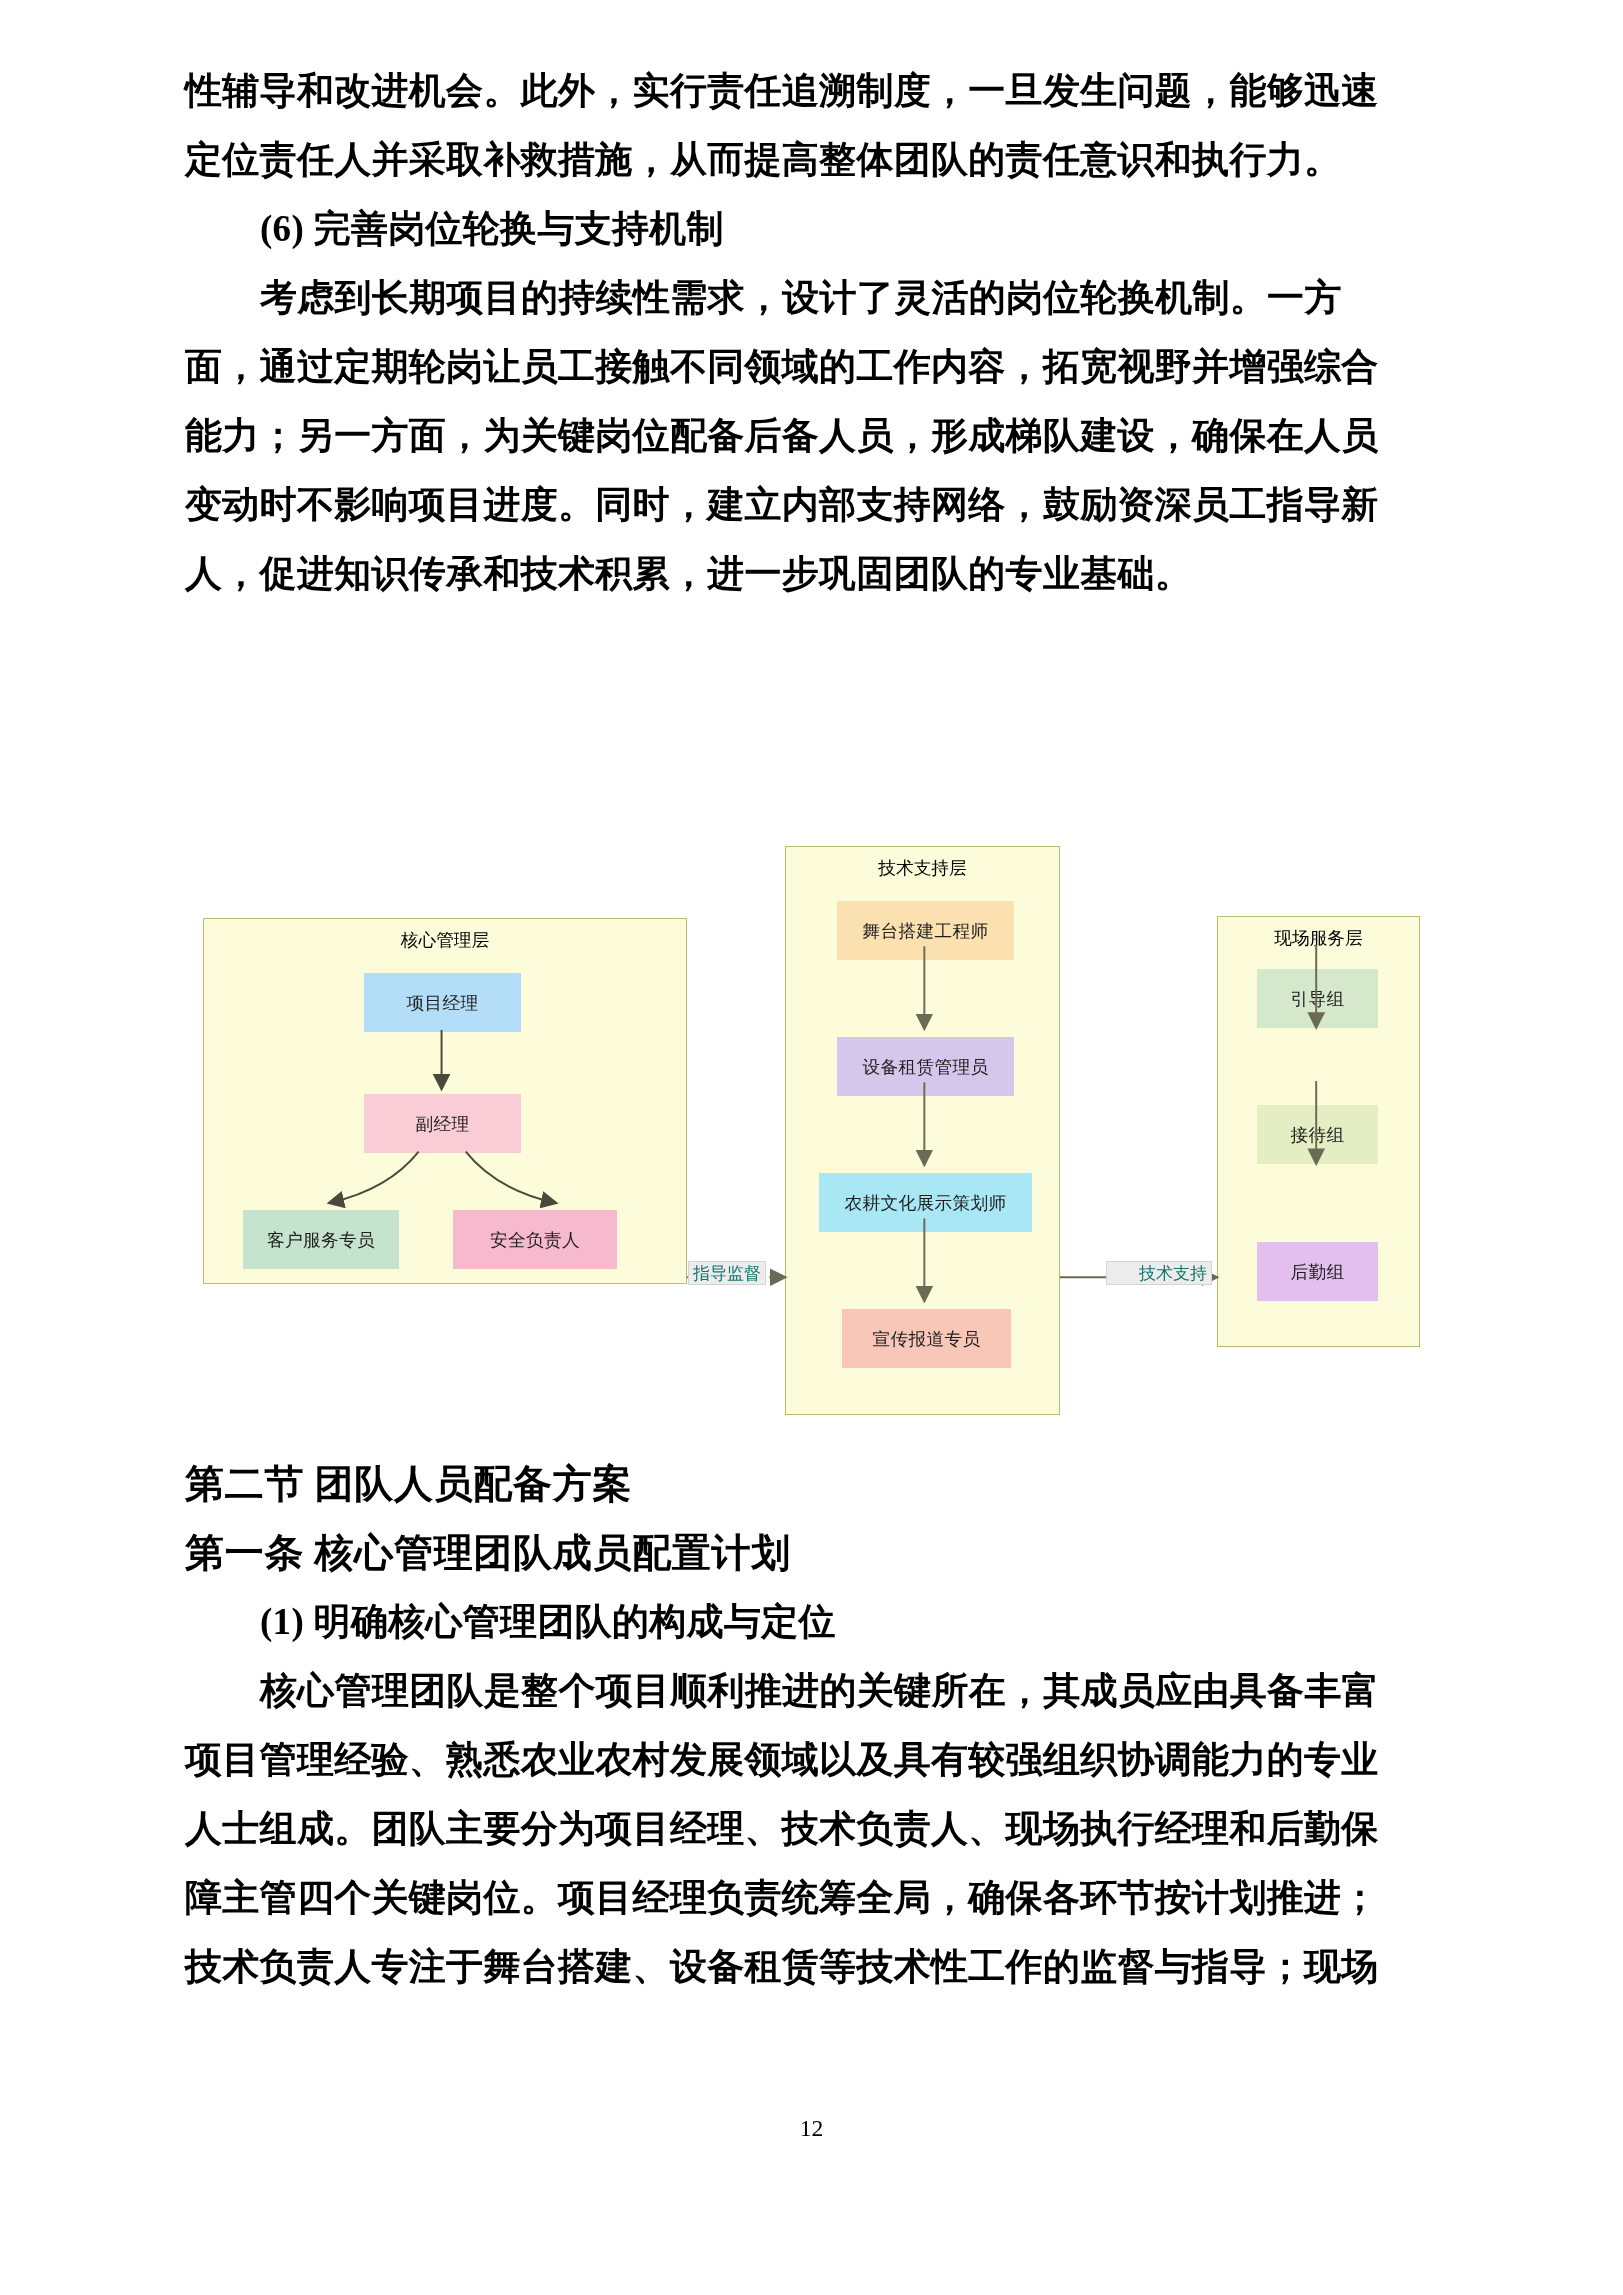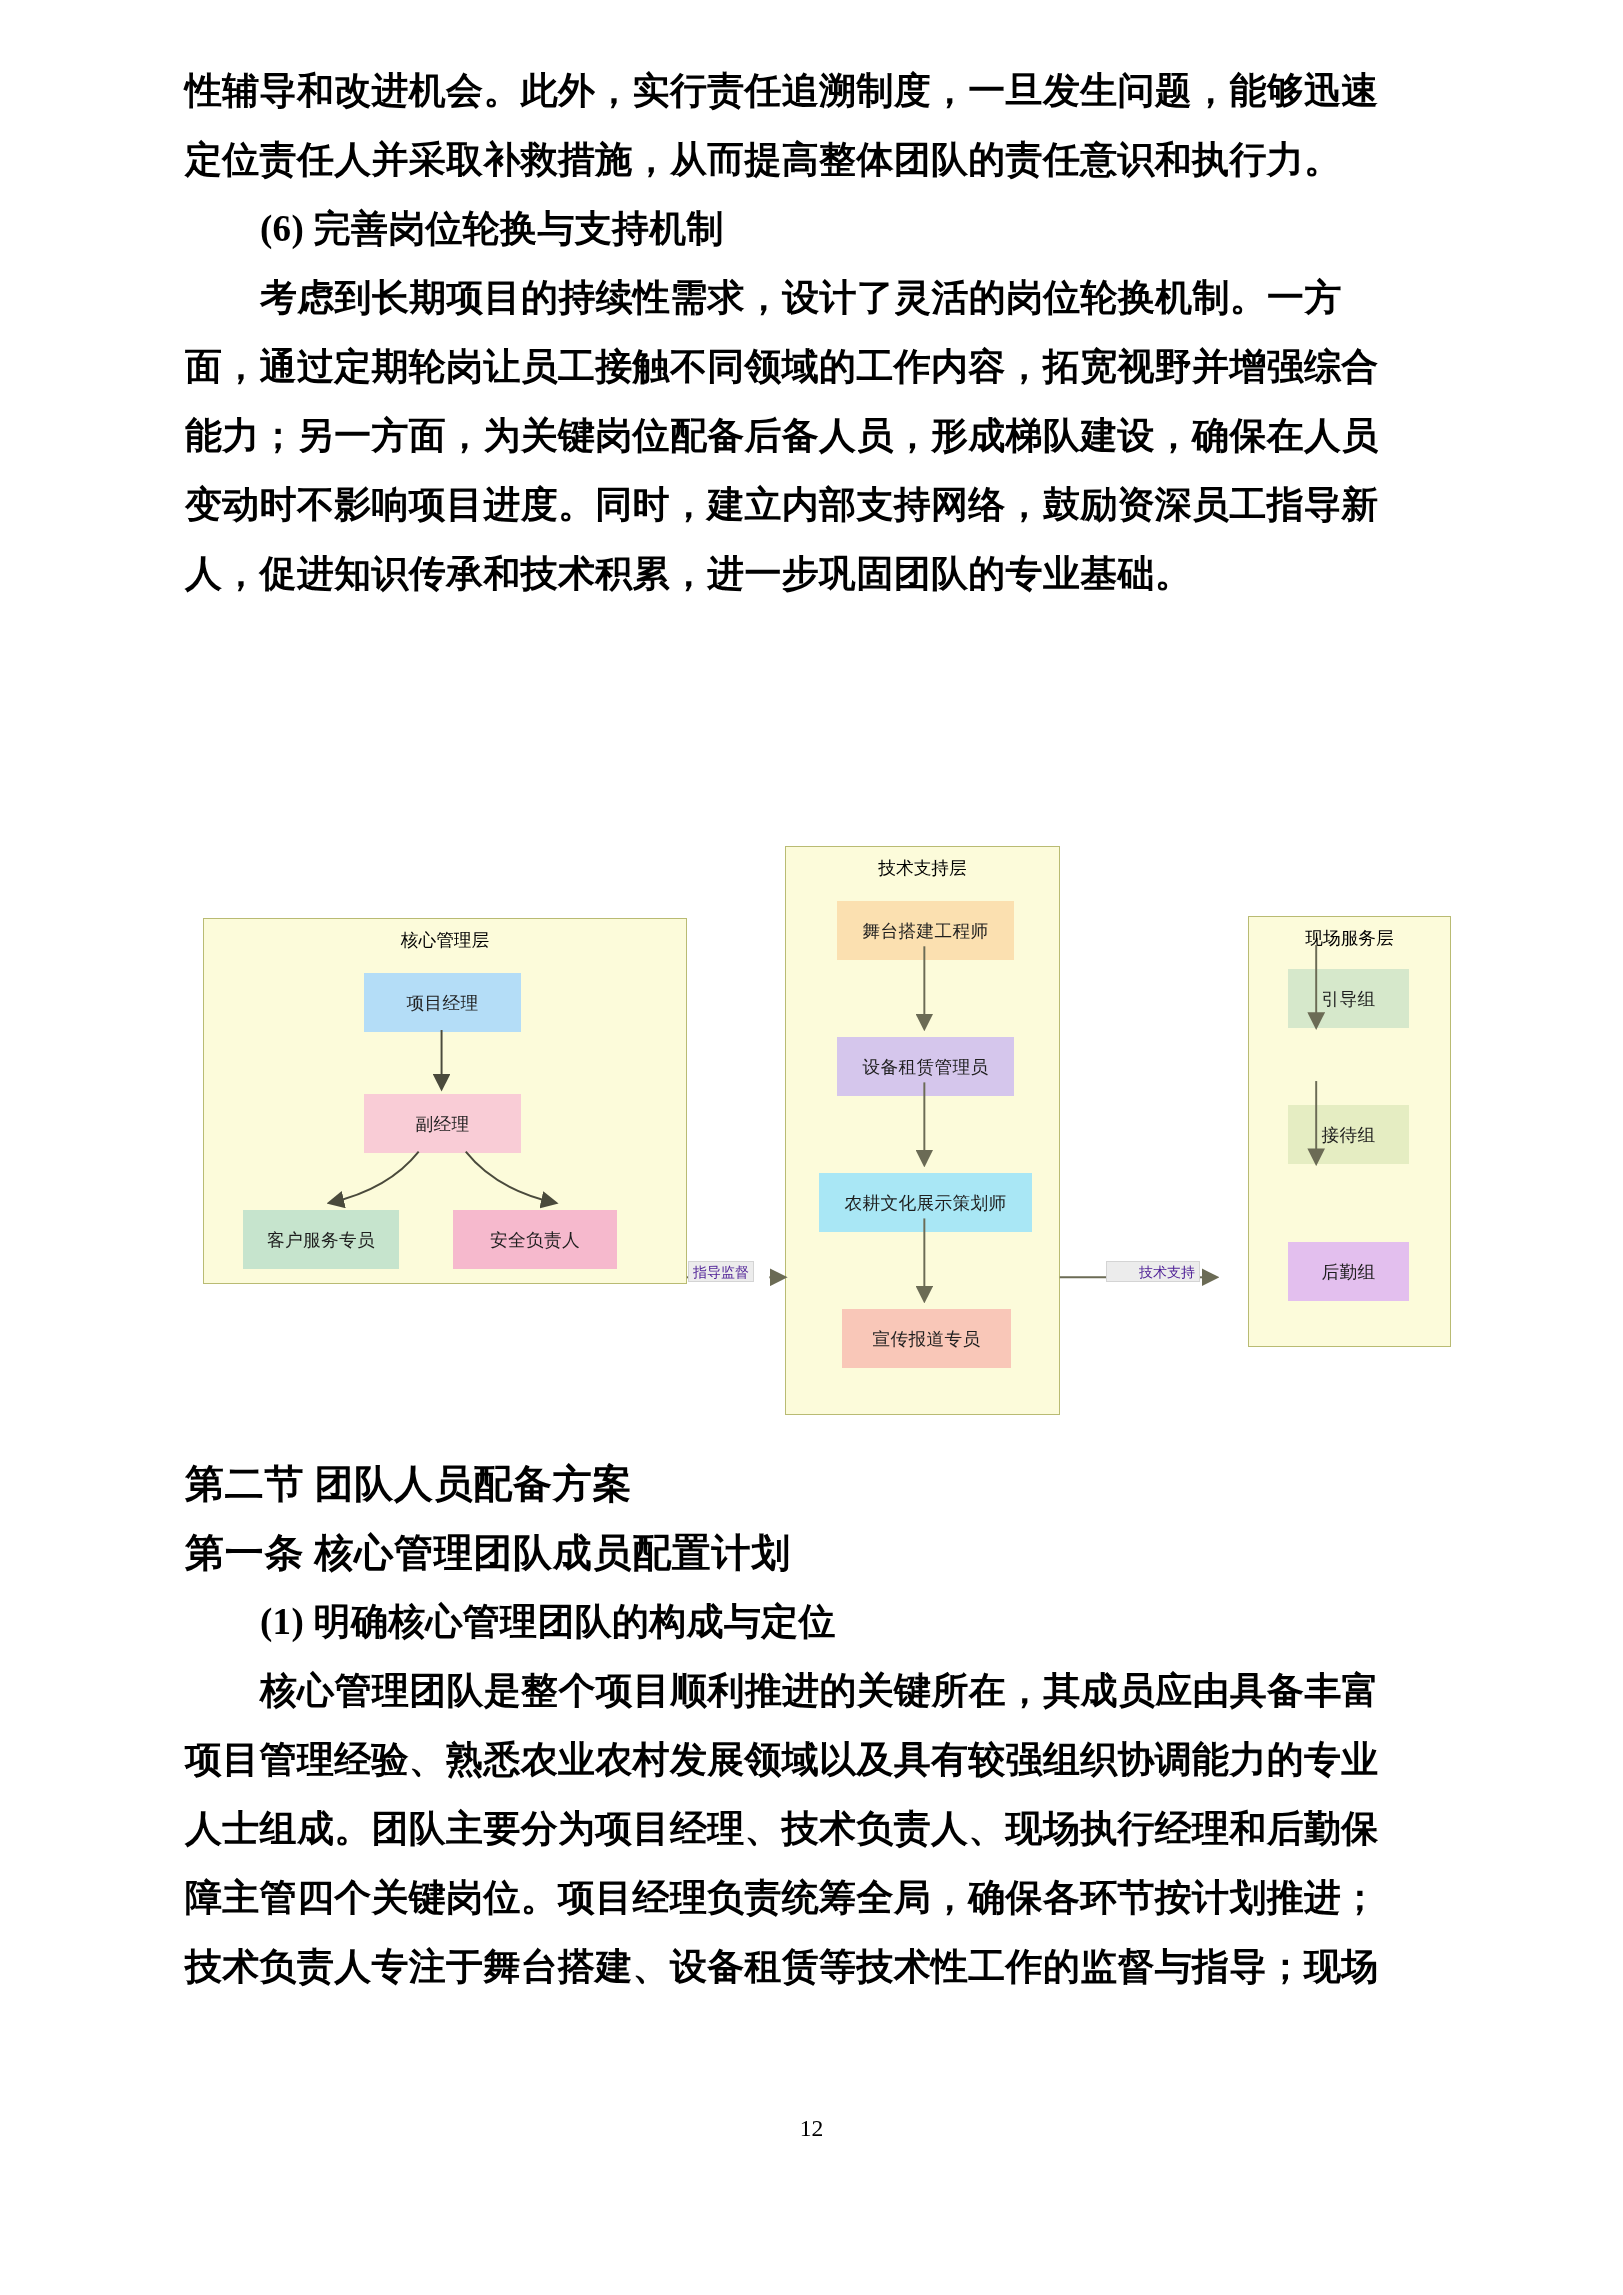--- a/index.html
+++ b/index.html
@@ -93,22 +93,22 @@
     letter-spacing: 0.3px;
     white-space: nowrap;
   }
 
   .edge-label {
     position: absolute;
     background: #ececec;
     border: 0.7px solid #d4d4d4;
     box-sizing: border-box;
     font-family: "Liberation Sans", "DejaVu Sans", sans-serif;
-    font-size: 14px;
-    color: #4c1d95;
+    font-size: 17px;
+    color: #0f766e;
     padding: 2.6px 3.9px;
     white-space: nowrap;
     line-height: 1;
     z-index: 4;
   }
 
   svg.arrows {
     position: absolute;
     left: 0; top: 0;
     width: 1623px;
@@ -183,21 +183,21 @@
 
       <div class="node" style="left:33px; top:326px; width:213px; height:59px; background:#a9e7f5;">
         <span>农耕文化展示策划师</span>
       </div>
 
       <div class="node" style="left:56px; top:462px; width:169px; height:59px; background:#f9c7b8;text-align:right;">
         <span>宣传报道专员</span>
       </div>
     </div>
 
-    <div class="panel" style="left:1248px; top:111px; width:203px; height:431px;">
+    <div class="panel" style="left:1217px; top:111px; width:203px; height:431px;">
       <div class="panel-title">现场服务层</div>
 
       <div class="node" style="left:39px; top:52px; width:121px; height:59px; background:#d6e8cb;">
         <span>引导组</span>
       </div>
 
       <div class="node" style="left:39px; top:188px; width:121px; height:59px; background:#e5edc2;">
         <span>接待组</span>
       </div>
 

